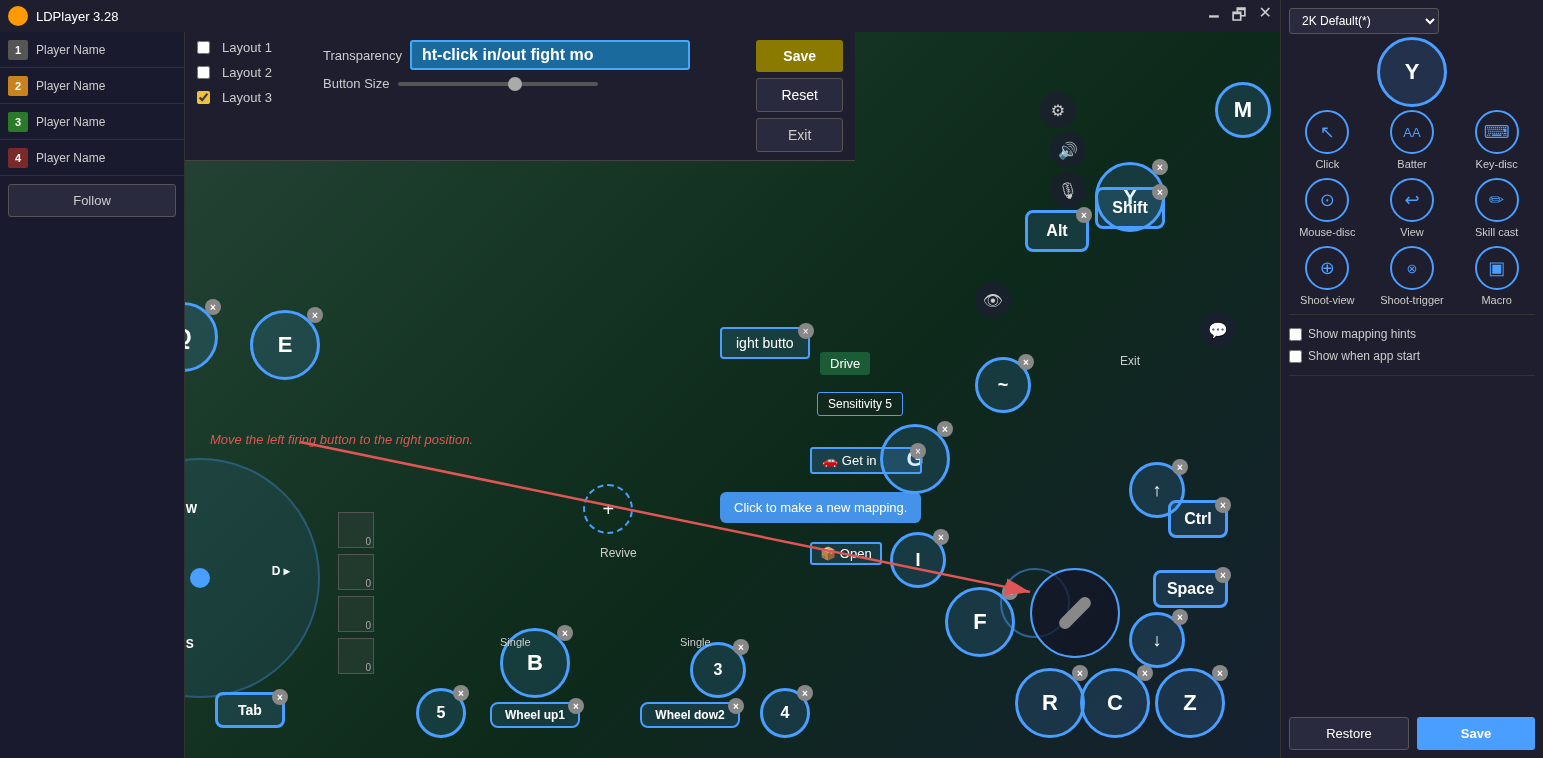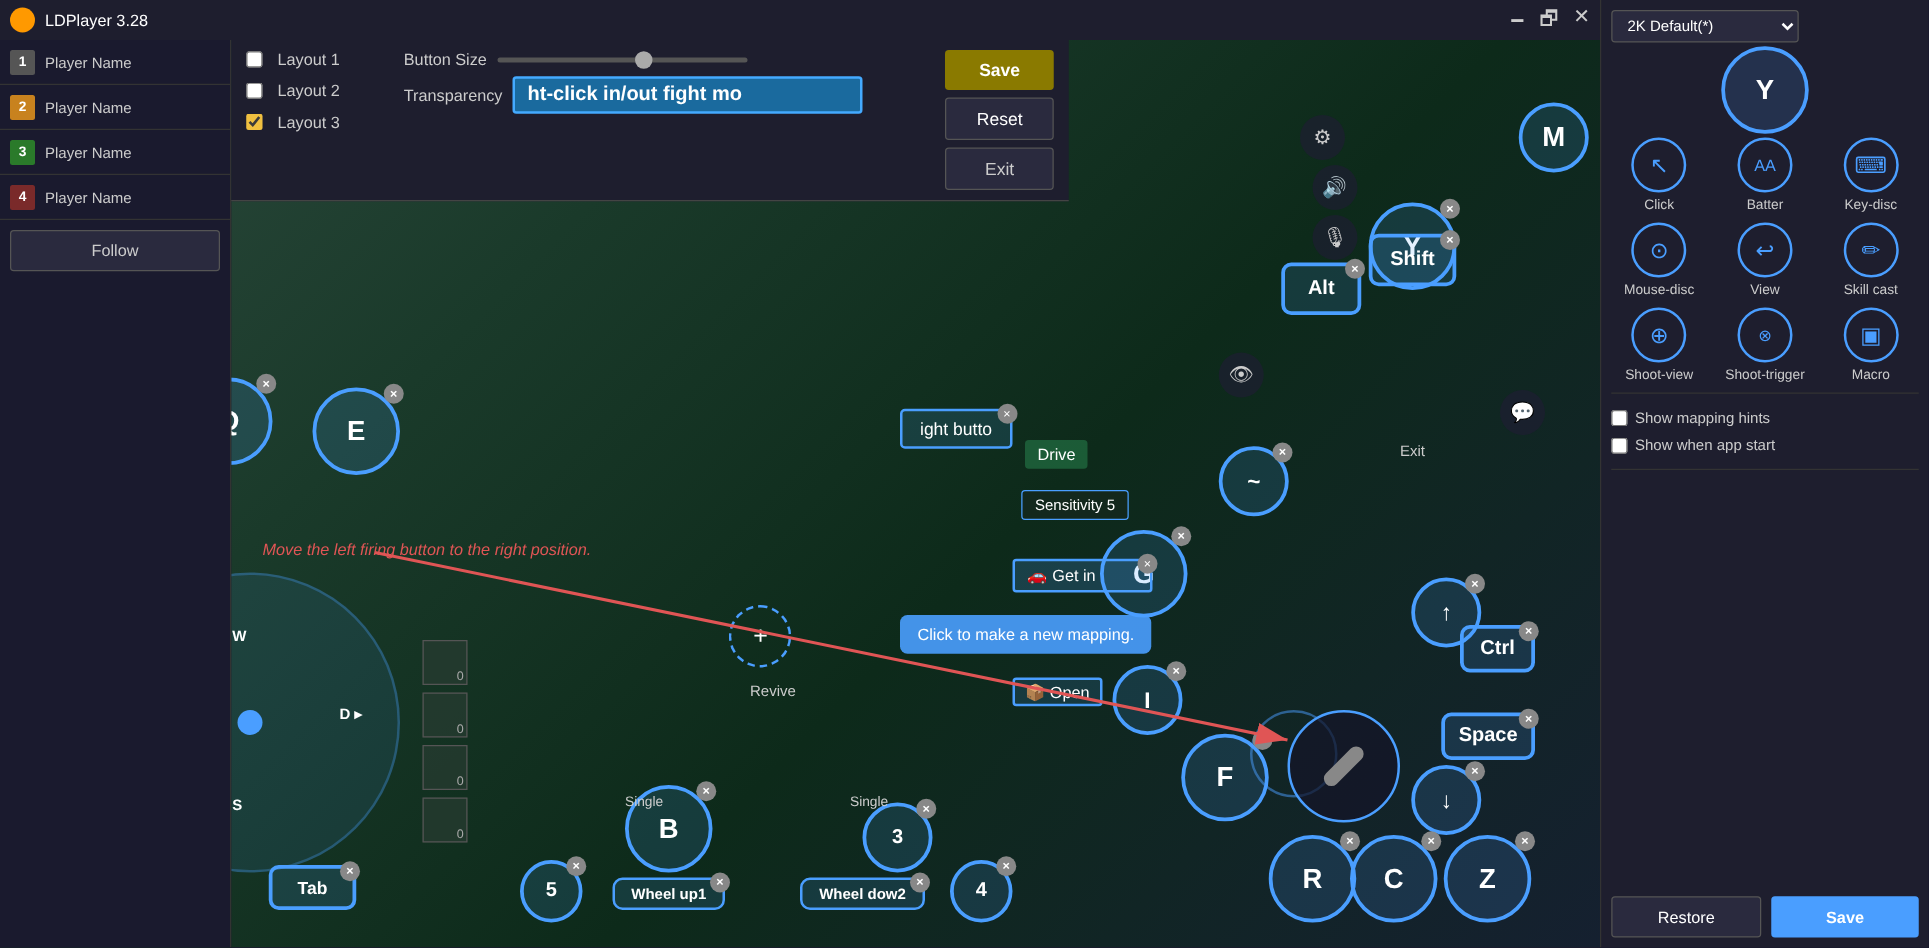--- a/index.html
+++ b/index.html
@@ -346,28 +346,28 @@
           <span class="layout-label">Layout 2</span>
         </div>
         <div class="layout-row">
           <input type="checkbox" class="layout-checkbox" checked="" style="">
           <span class="layout-label">Layout 3</span>
         </div>
       </div>
 
       <div style="display:flex; flex-direction:column; gap:6px; flex:1;">
         <div style="display:flex; align-items:center; gap:8px;">
+          <span class="btn-size-label">Transparency</span>
+          <input class="text-input-highlight" type="text" value="ht-click in/out fight mo" style="">
+        </div>
+        <div style="display:flex; align-items:center; gap:8px;">
           <span class="btn-size-label">Button Size</span>
           <div class="slider-track">
             <div class="slider-thumb"></div>
           </div>
-        </div>
-        <div style="display:flex; align-items:center; gap:8px;">
-          <span class="btn-size-label">Transparency</span>
-          <input class="text-input-highlight" type="text" value="ht-click in/out fight mo" style="">
         </div>
       </div>
 
       <div class="action-buttons">
         <button class="btn-save">Save</button>
         <button class="btn-reset">Reset</button>
         <button class="btn-exit">Exit</button>
       </div>
     </div>
   </div>

